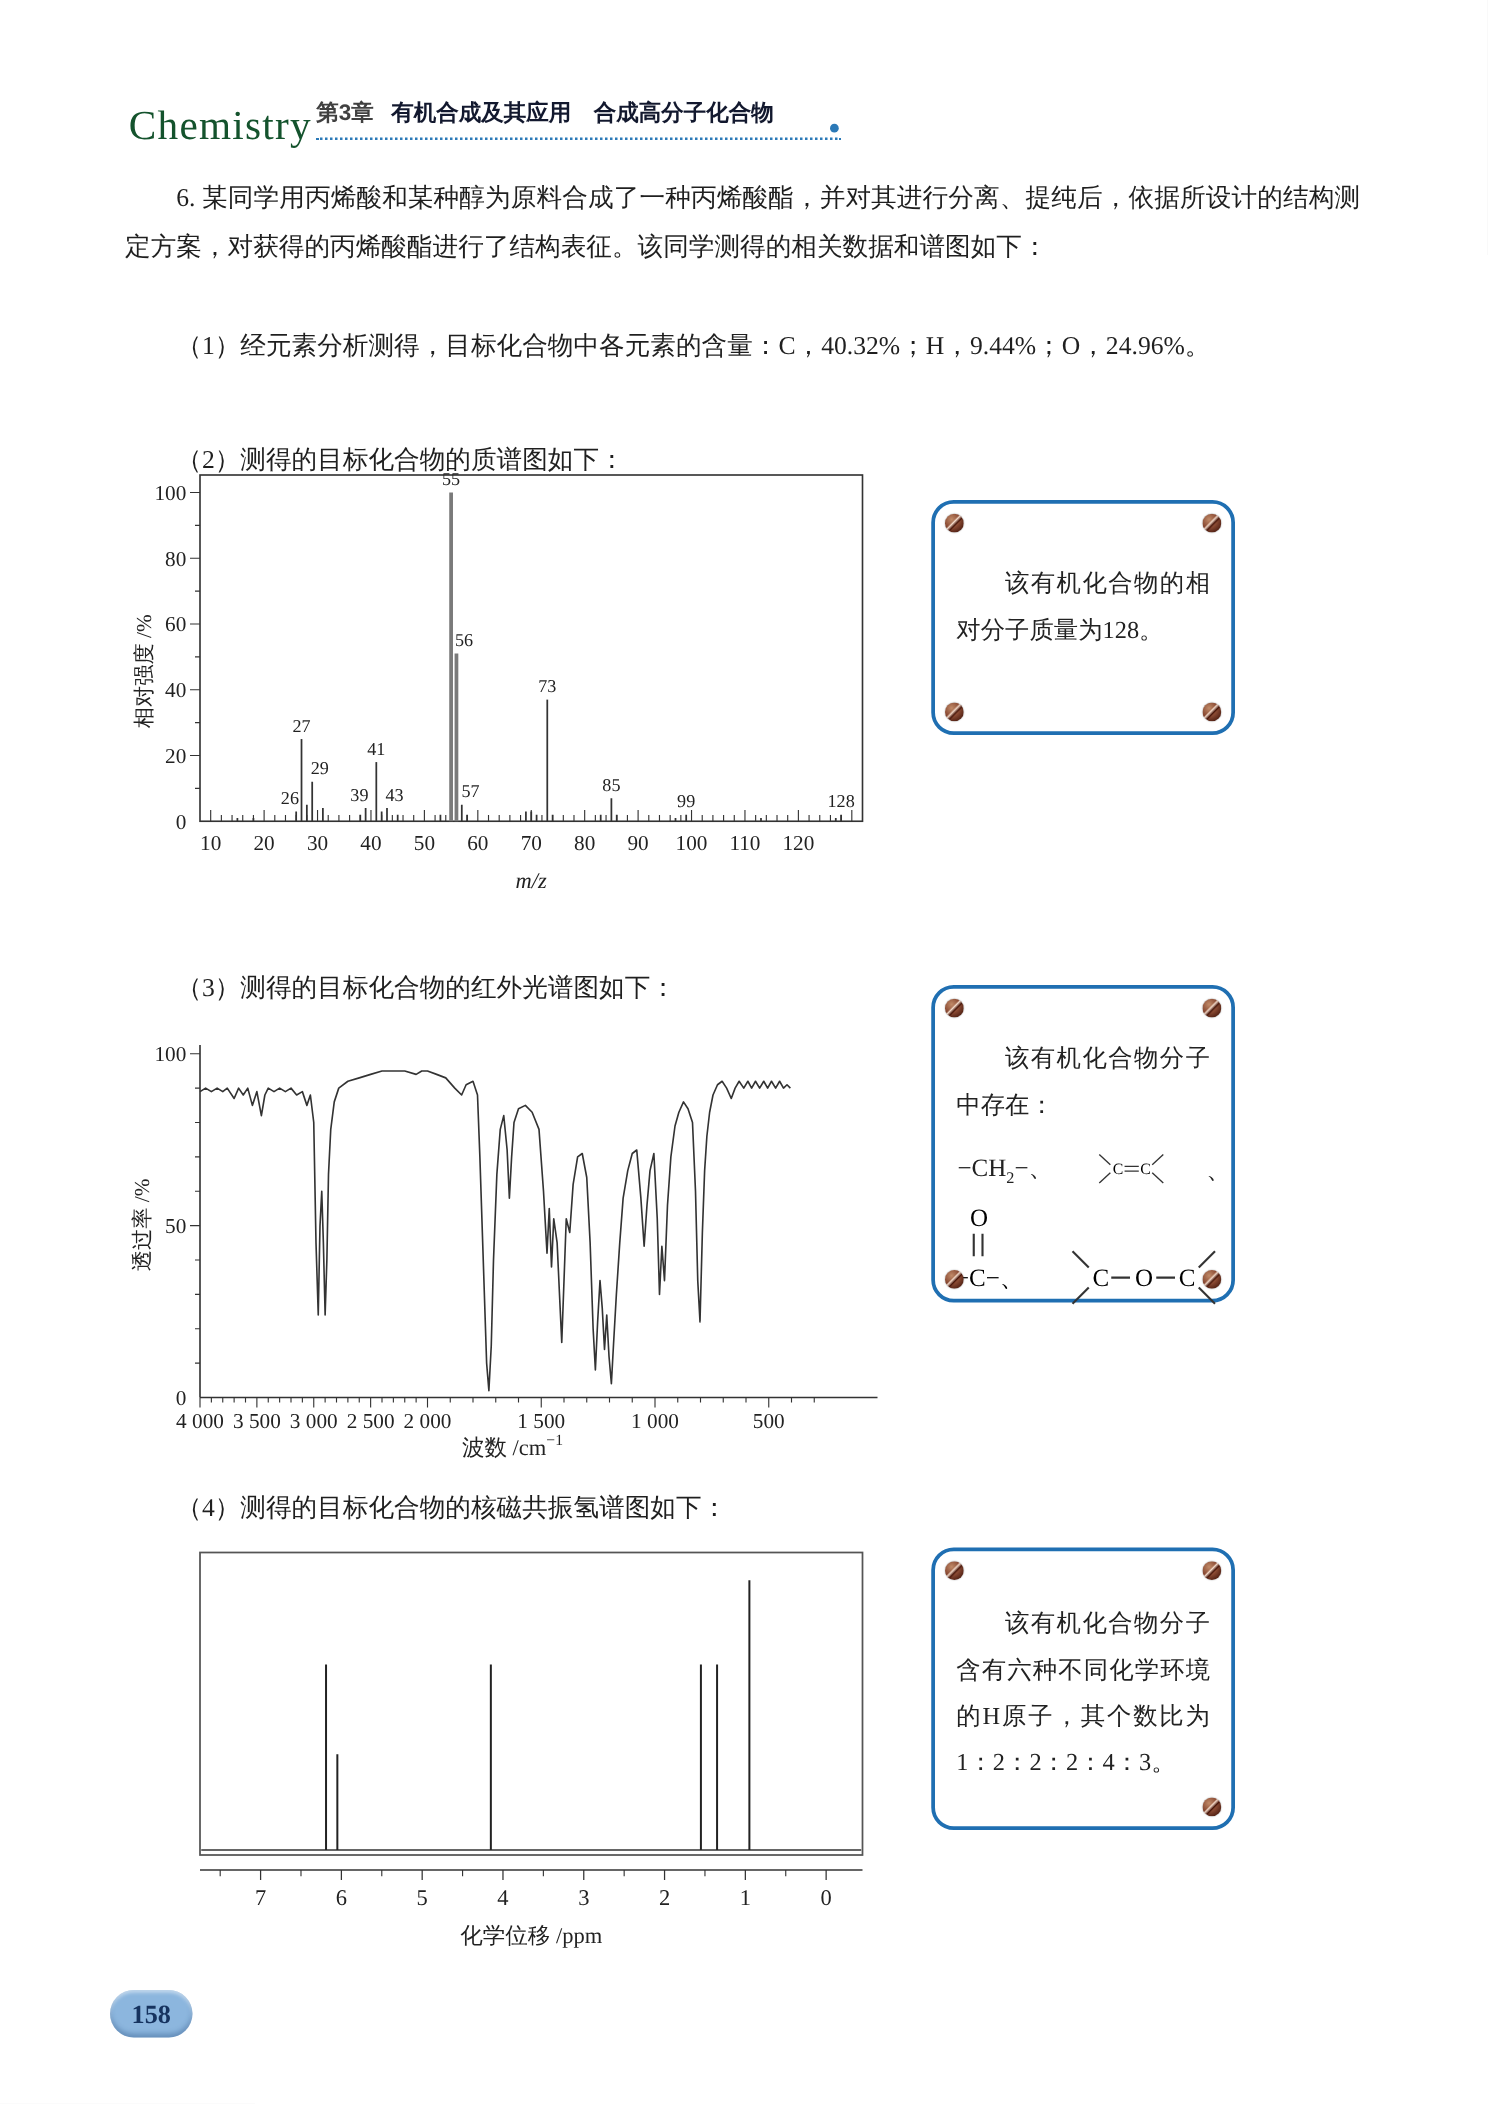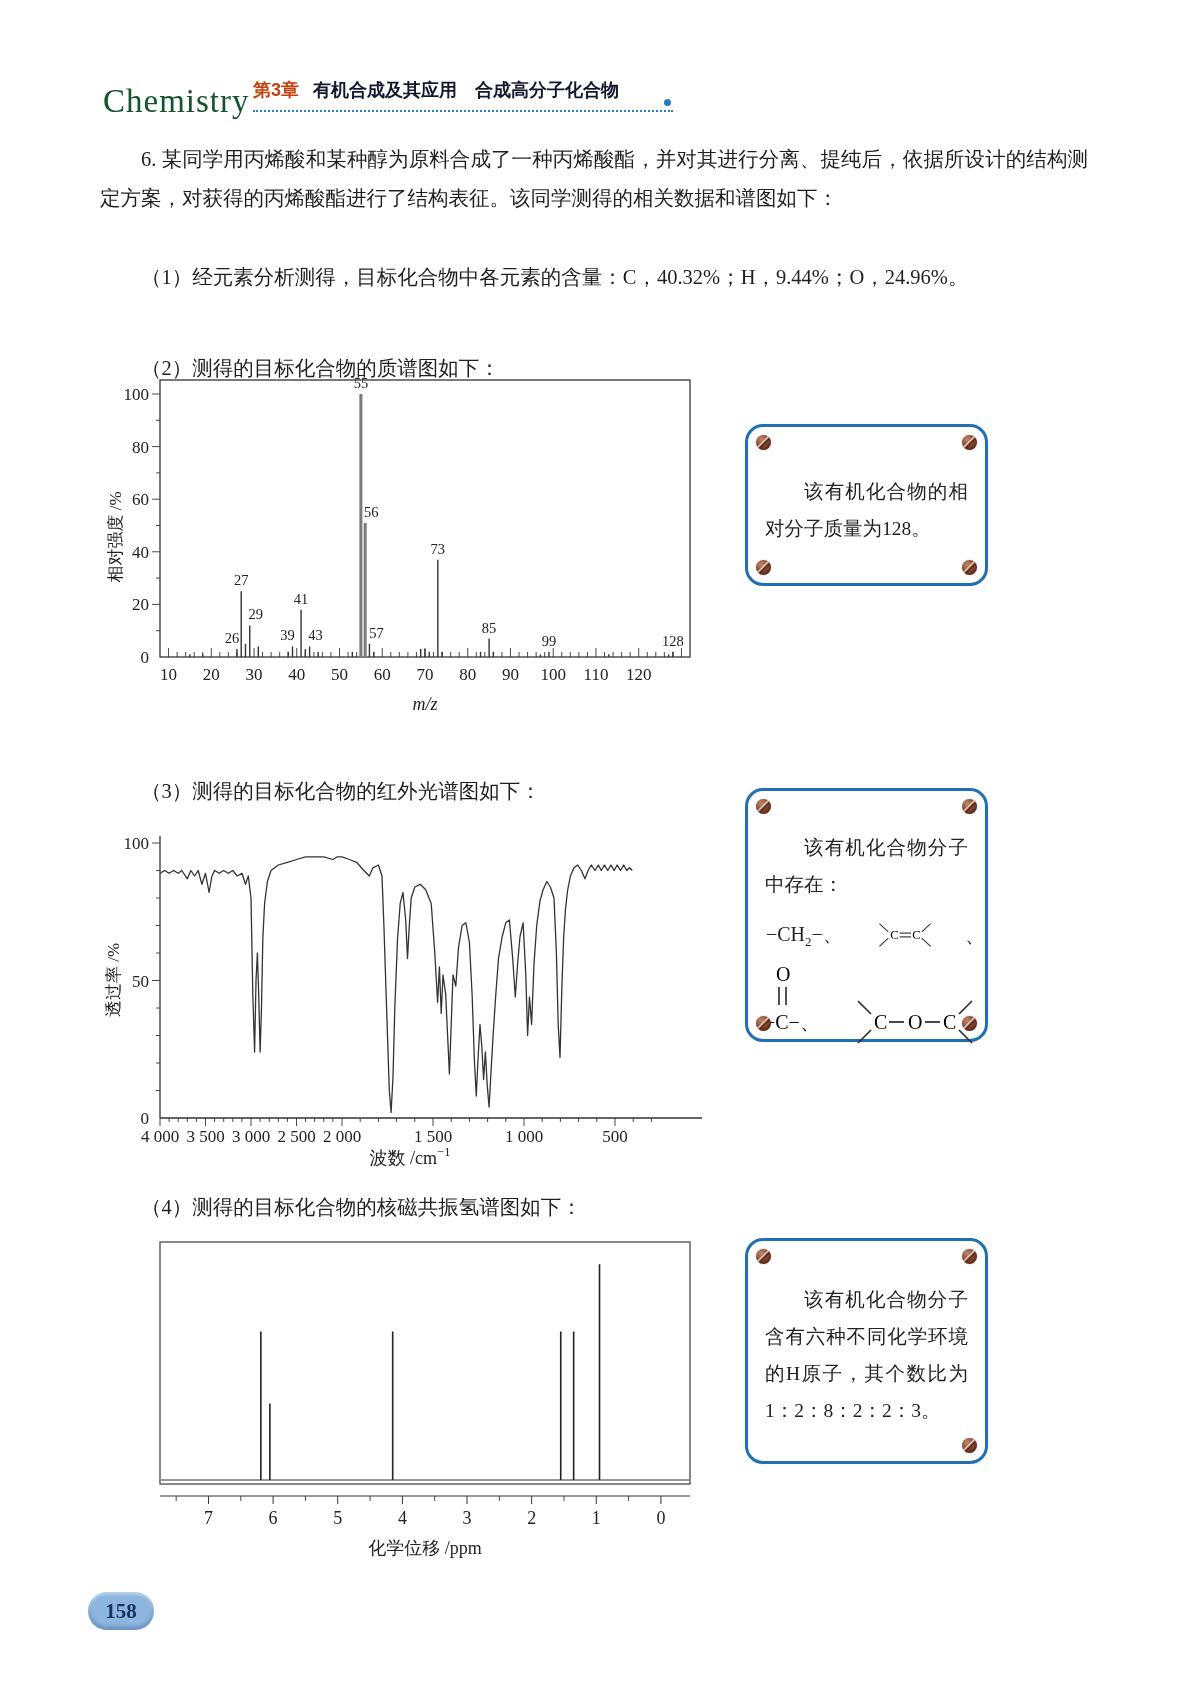--- a/index.html
+++ b/index.html
@@ -13,21 +13,21 @@
   .logo {
     position:absolute; left:103px; top:83px;
     font-family:"Liberation Serif", serif; font-size:33px; color:#14532d; letter-spacing:1px;
   }
   .chapter-band {
     position:absolute; left:253px; top:78px; width:420px;
     font-family:"Liberation Sans", sans-serif; font-size:18px; font-weight:bold;
     white-space:nowrap;
     border-bottom:2px dotted #2b79b7; padding-bottom:8px;
   }
-  .chapter-no { color:#c2410c; margin-right:14px;text-align:right; }
+  .chapter-no { color:#404040; margin-right:14px;text-align:right; }
   .chapter-title { color:#12182e; }
   .band-dot {
     position:absolute; left:664px; top:99px; width:7px; height:7px;
     border-radius:50%; background:#2b79b7;
   }
   
   .para {
     position:absolute; left:100px; width:988px;
     font-size:20.5px; line-height:39px; text-align:justify; text-indent:2em; color:#1f1f1f;
   }
@@ -223,21 +223,21 @@
           <text x="443.9516129032258" y="273.74" font-size="14.5" text-anchor="middle" fill="#222">99</text>
           <line x1="503.7903225806452" y1="285" x2="503.7903225806452" y2="282.37" stroke="#333" stroke-width="1.4"></line>
           <line x1="563.6290322580645" y1="285" x2="563.6290322580645" y2="282.37" stroke="#333" stroke-width="1.4"></line>
           <line x1="567.9032258064516" y1="285" x2="567.9032258064516" y2="279.74" stroke="#333" stroke-width="1.4"></line>
           <text x="567.9032258064516" y="273.74" font-size="14.5" text-anchor="middle" fill="#222">128</text>
         </g>
         <text x="16" y="165" font-size="17" text-anchor="middle" fill="#222" transform="rotate(-90 16 165)">相对强度 /%</text>
         <text x="320" y="338" font-size="18" text-anchor="middle" fill="#222" font-style="italic">m/z</text>
       </svg></div>
 
-  <div class="note-box" id="box1" style="top:424px; height:162px;">
+  <div class="note-box" id="box1" style="top:400px; height:188px;">
     <span class="screw tl"></span>
     <span class="screw tr"></span>
     <span class="screw bl"></span>
     <span class="screw br"></span>
     <p class="note-text">该有机化合物的相对分子质量为128。</p>
   </div>
 
   <p class="para" style="top:772px;">（3）测得的目标化合物的红外光谱图如下：</p>
 
   <div class="figure" id="fig-ir" style="left:105px; top:800px; width:610px; height:370px;"><svg width="610" height="370" viewBox="0 0 610 370">
@@ -390,18 +390,18 @@
           <line x1="458.9634146341464" y1="266" x2="458.9634146341464" y2="271" stroke="#333" stroke-width="0.9"></line>
           <line x1="523.5975609756098" y1="266" x2="523.5975609756098" y2="271" stroke="#333" stroke-width="0.9"></line>
         </g>
         <text x="320" y="324" font-size="18" text-anchor="middle" fill="#222">化学位移 /ppm</text>
       </svg></div>
 
   <div class="note-box" id="box3" style="top:1238px; height:226px;">
     <span class="screw tl"></span>
     <span class="screw tr"></span>
     <span class="screw br"></span>
-    <p class="note-text">该有机化合物分子含有六种不同化学环境的H原子，其个数比为1：2：8：2：2：3。</p>
+    <p class="note-text">该有机化合物分子含有六种不同化学环境的H原子，其个数比为1：2：2：2：4：3。</p>
   </div>
 
   <div class="page-pill">158</div>
 
 </div>
 
 </body></html>

